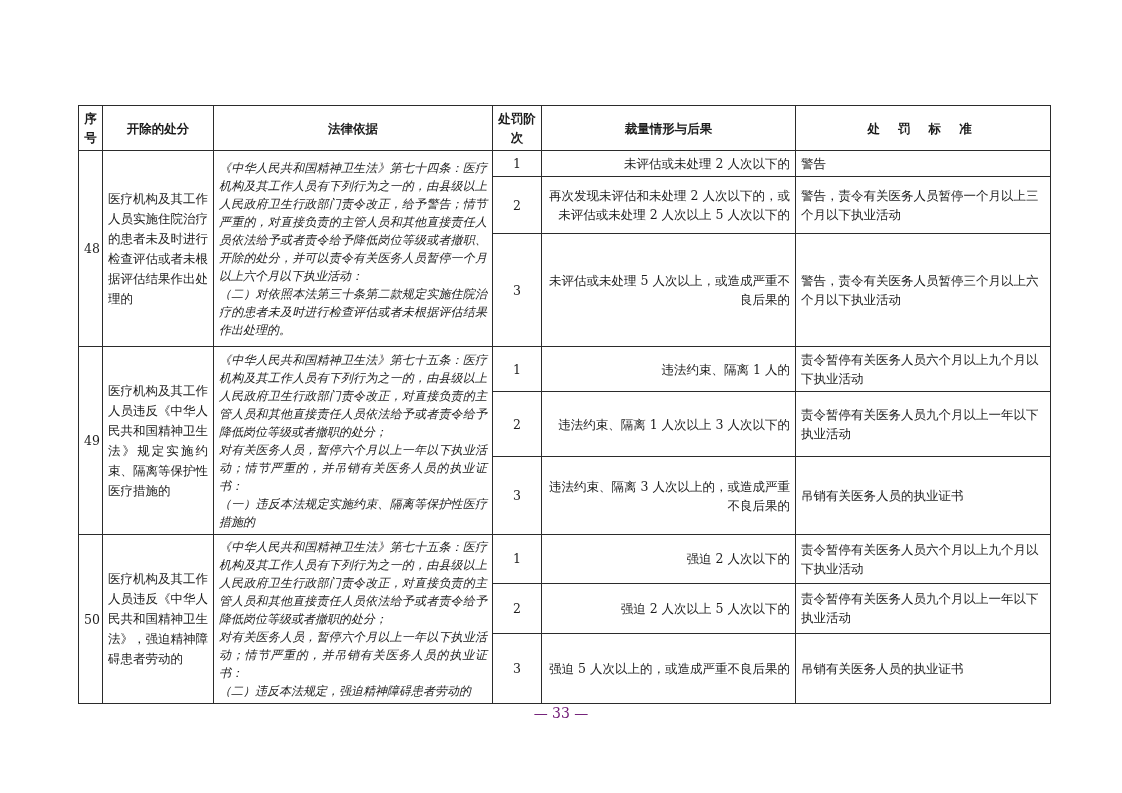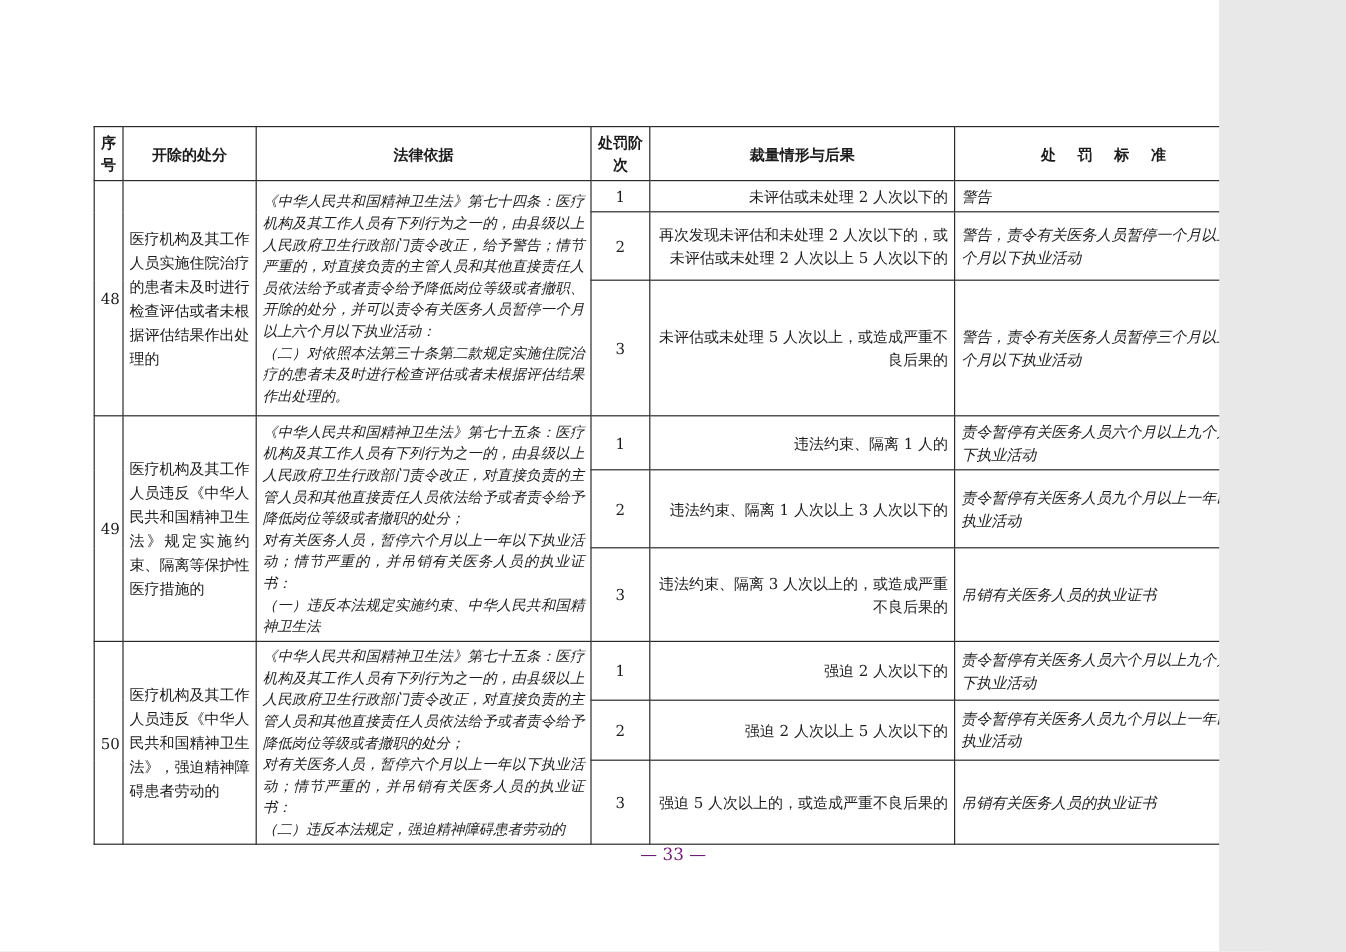--- a/index.html
+++ b/index.html
@@ -1,18 +1,18 @@
 <!DOCTYPE html>
 <html><head>
 <meta charset="utf-8">
 <style>
   html,body{margin:0;padding:0;background:#e8e8e8;}
   .page{
     position:relative;
-    width:1016px;height:793px;
+    width:1122px;height:793px;
     background:#ffffff;
     font-family:"DejaVu Serif","Liberation Serif",serif;
     color:#1c1c1c;
     overflow:hidden;
   }
   table.penalty{
     position:absolute;left:78px;top:105px;
     width:972px;
     border-collapse:collapse;
     table-layout:fixed;
@@ -42,21 +42,21 @@
   .tr-50a{height:48px;}
   .tr-50b{height:50px;}
   .tr-50c{height:69px;}
   .c-idx{text-align:left;font-size:13px;padding:2px;}
   .c-vio{padding:4px 5px;}
   .vio-text{font-size:12.5px;line-height:20px;text-align:justify;}
   .c-law{padding:4px 5px;vertical-align:middle;font-style:italic;}
   .law-p{font-size:12px;line-height:18px;text-align:justify;}
   .c-stage{text-align:center;font-size:13px;padding:2px;}
   .c-circ{text-align:right;}
-  .c-std{text-align:left;font-style:italic;}
+  .c-std{text-align:left;}
   .th-std{letter-spacing:0.55em;}
   .page-number{
     position:absolute;left:0;top:705px;width:1122px;
     text-align:center;font-size:14px;color:#701a75;
   }
 </style>
 </head>
 <body>
 
 <div class="page">
@@ -106,21 +106,21 @@
     </tr>
 
     <tr class="tr-49a">
       <td class="c-idx" rowspan="3">49</td>
       <td class="c-vio" rowspan="3">
         <div class="vio-text">医疗机构及其工作人员违反《中华人民共和国精神卫生法》规定实施约束、隔离等保护性医疗措施的</div>
       </td>
       <td class="c-law" rowspan="3">
         <div class="law-p">《中华人民共和国精神卫生法》第七十五条：医疗机构及其工作人员有下列行为之一的，由县级以上人民政府卫生行政部门责令改正，对直接负责的主管人员和其他直接责任人员依法给予或者责令给予降低岗位等级或者撤职的处分；</div>
         <div class="law-p">对有关医务人员，暂停六个月以上一年以下执业活动；情节严重的，并吊销有关医务人员的执业证书：</div>
-        <div class="law-p">（一）违反本法规定实施约束、中华人民共和国精神卫生法</div>
+        <div class="law-p">（一）违反本法规定实施约束、隔离等保护性医疗措施的</div>
       </td>
       <td class="c-stage">1</td>
       <td class="c-circ">违法约束、隔离 1 人的</td>
       <td class="c-std">责令暂停有关医务人员六个月以上九个月以下执业活动</td>
     </tr>
     <tr class="tr-49b">
       <td class="c-stage">2</td>
       <td class="c-circ">违法约束、隔离 1 人次以上 3 人次以下的</td>
       <td class="c-std">责令暂停有关医务人员九个月以上一年以下执业活动</td>
     </tr>

